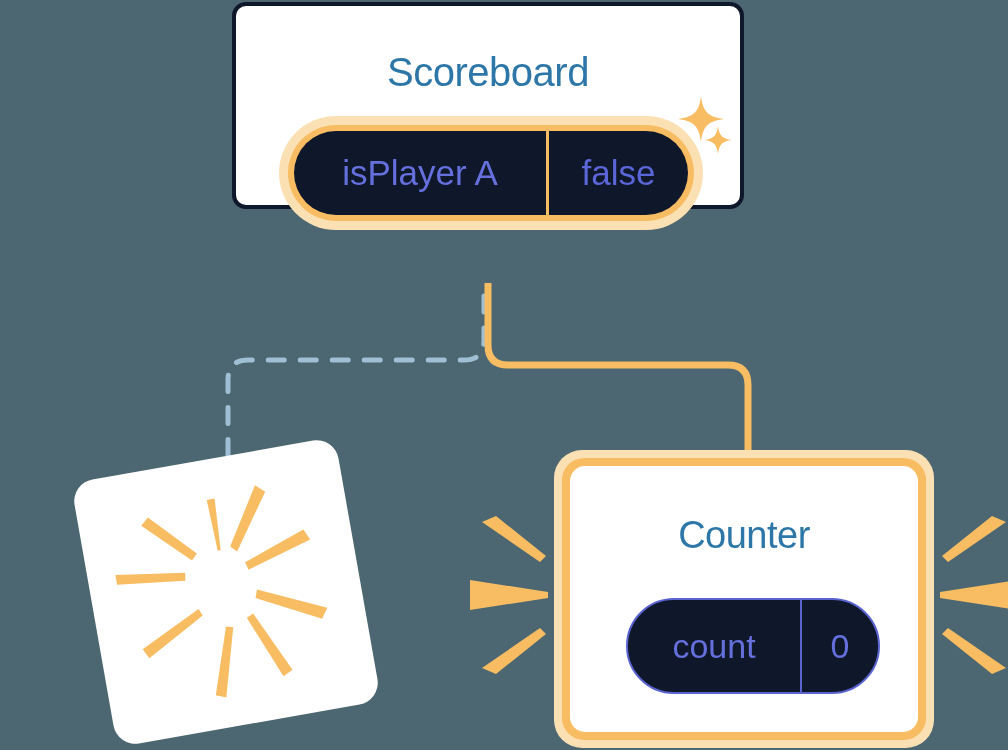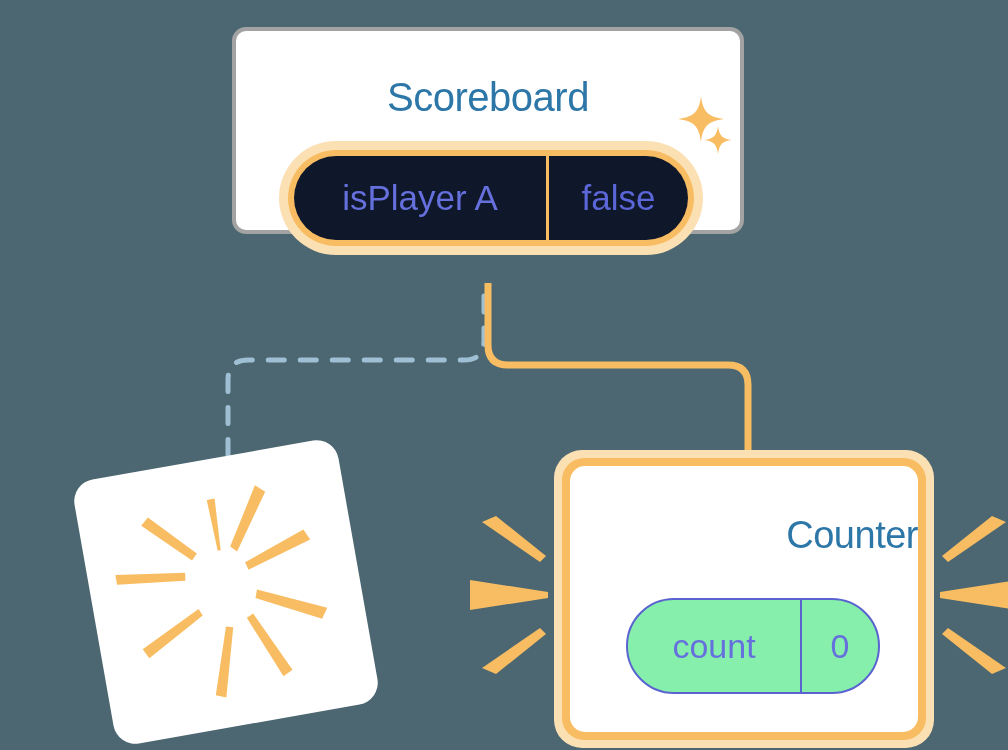--- a/index.html
+++ b/index.html
@@ -35,23 +35,22 @@
     background: #ffffff;
     box-sizing: border-box;
   }
 
   
   #scoreboard-card {
     left: 232px;
     top: 2px;
     width: 512px;
     height: 207px;
-    border: 4px solid #a3a3a3;
+    border: 4px solid #0f172a;
     border-radius: 14px;
-    margin-top: 25px;
   }
   #scoreboard-title {
     position: absolute;
     left: 0;
     top: 44px;
     width: 100%;
     text-align: center;
     font-size: 40px;
     color: #2d77a8;
     letter-spacing: -0.5px;
@@ -142,35 +141,35 @@
     width: 100%;
     height: 100%;
     border-radius: 15px;
     background: #ffffff;
   }
   #counter-title {
     position: absolute;
     left: 0;
     top: 48px;
     width: 100%;
-    text-align: right;
+    text-align: center;
     font-size: 38px;
     color: #2d77a8;
     letter-spacing: -0.5px;
   }
   #counter-pill {
     position: absolute;
     left: 56px;
     top: 132px;
     width: 254px;
     height: 96px;
     border: 2px solid #5a63d0;
     border-radius: 48px;
     box-sizing: border-box;
-    background: #86efac;
+    background: #0f172a;
     display: flex;
     align-items: stretch;
     overflow: hidden;
   }
   #counter-pill-key {
     flex: 0 0 172px;
     display: flex;
     align-items: center;
     justify-content: center;
     font-size: 34px;

